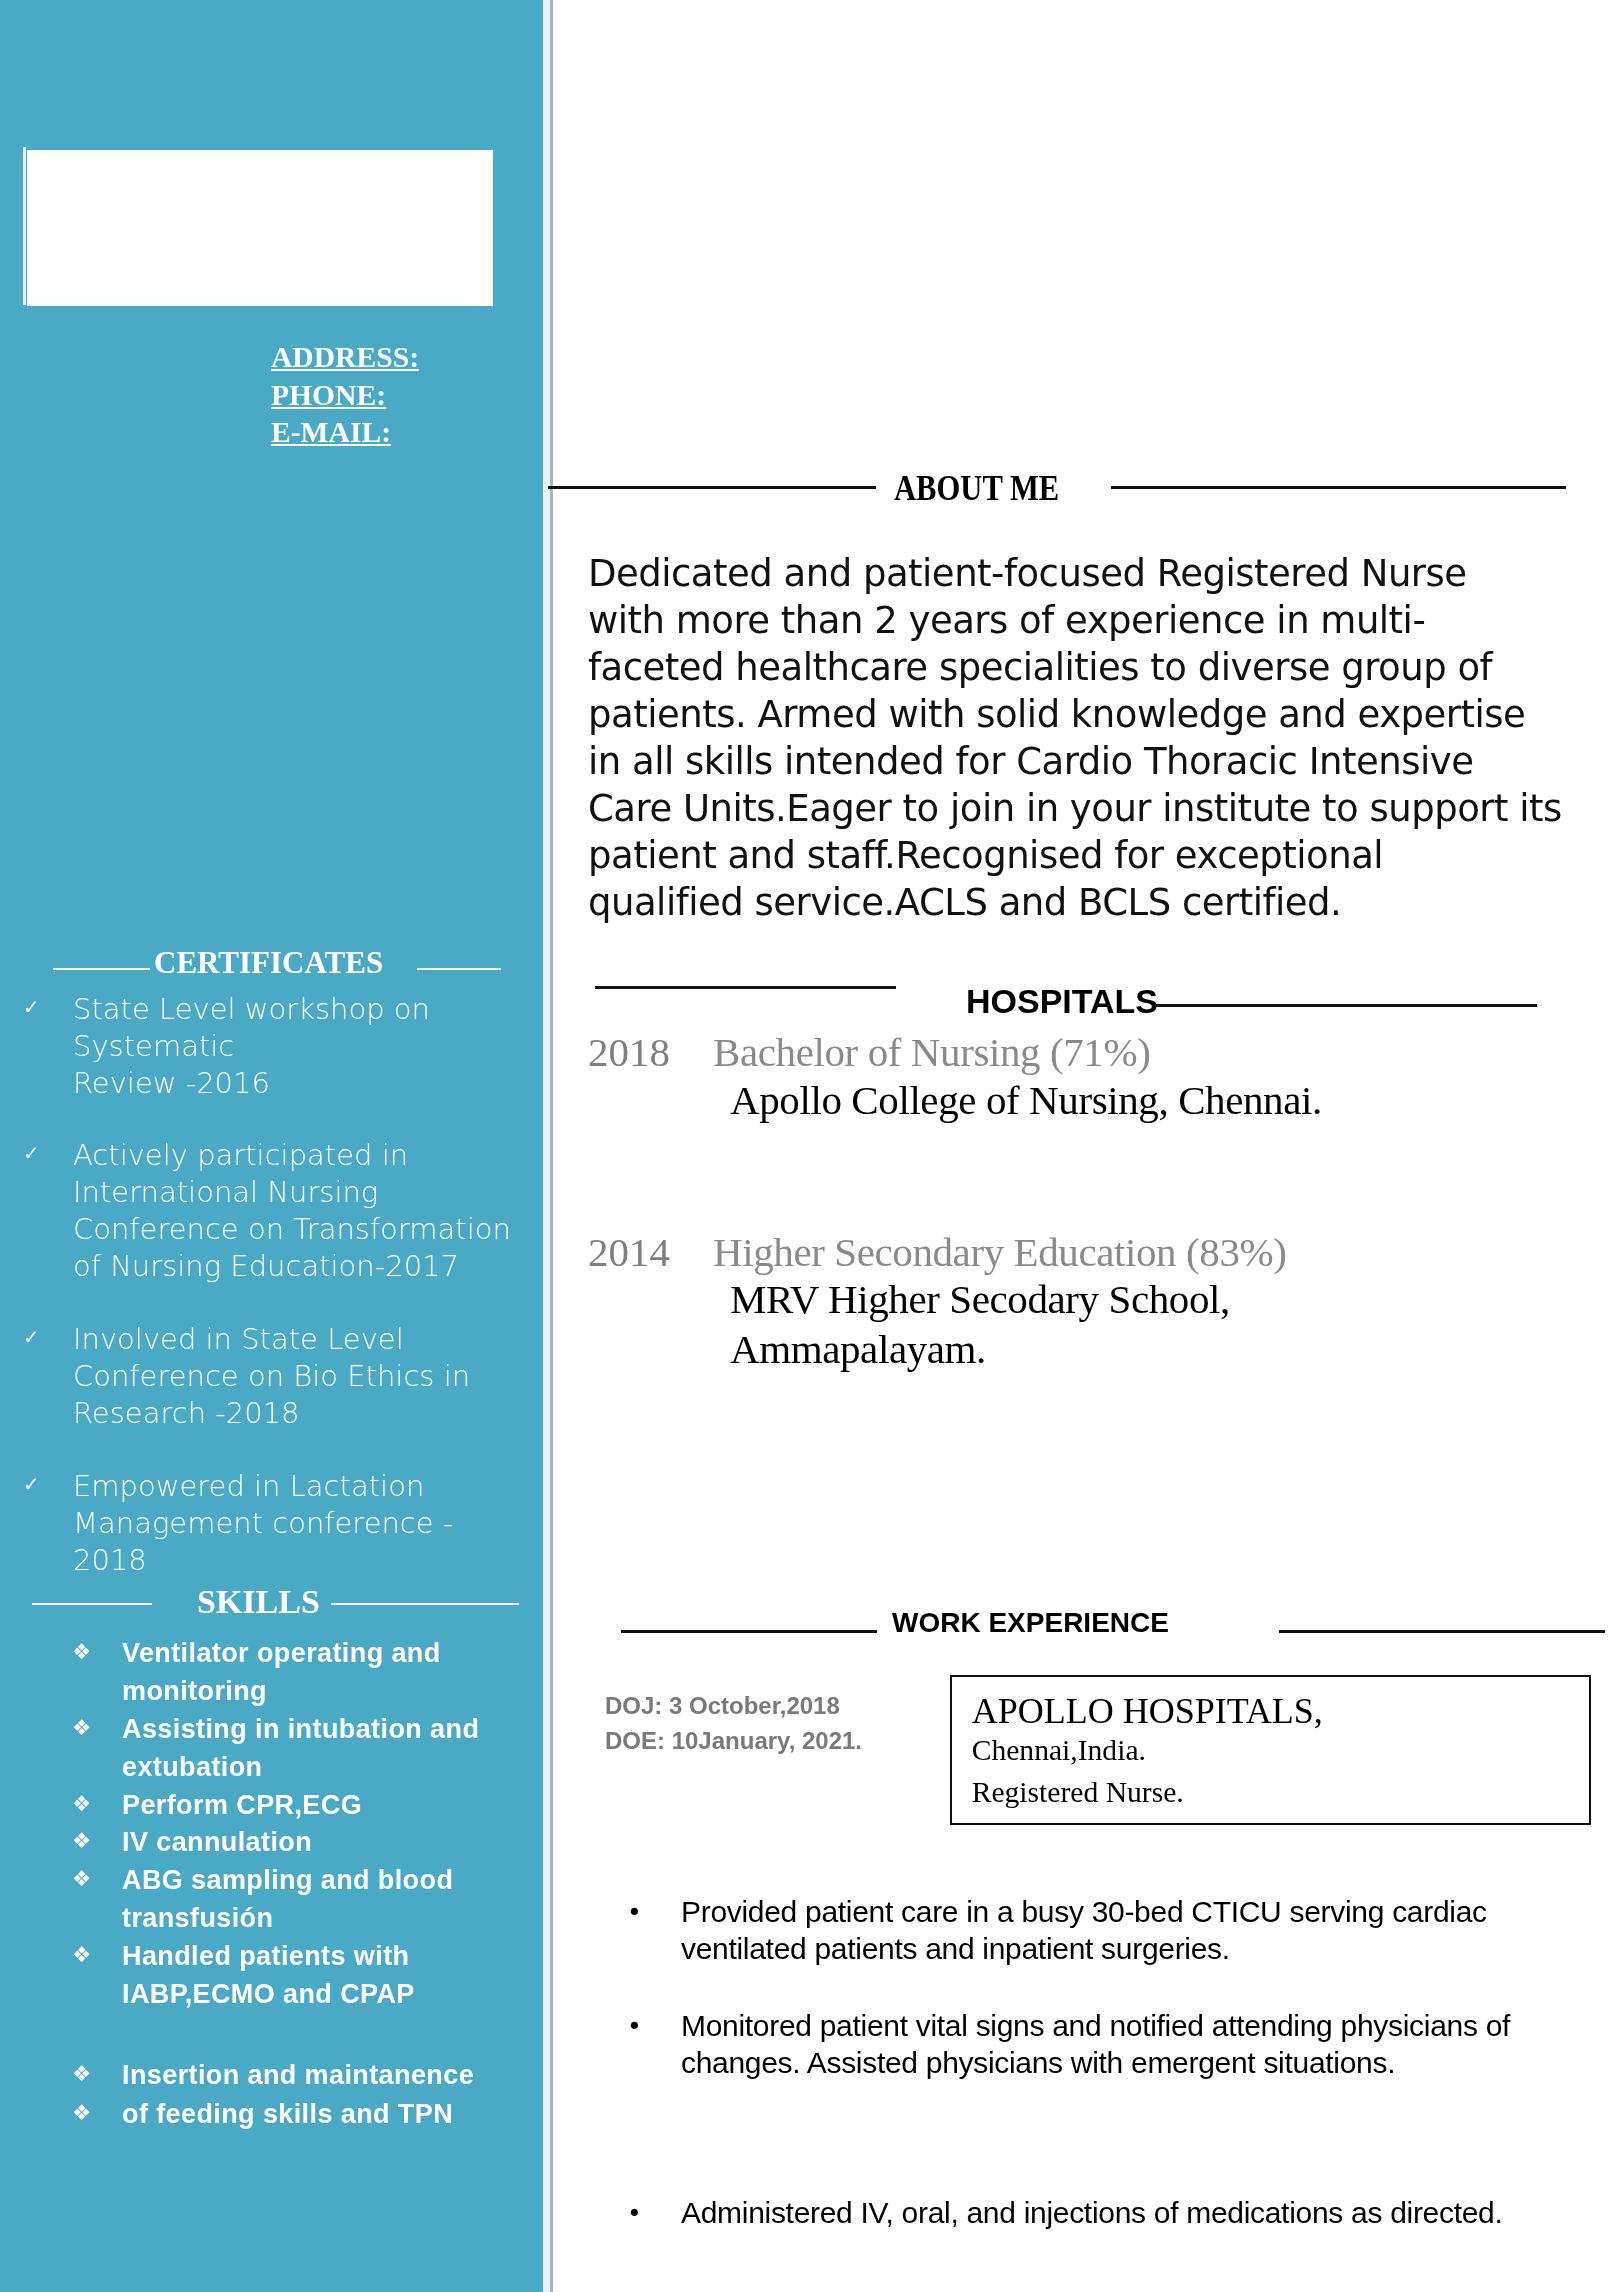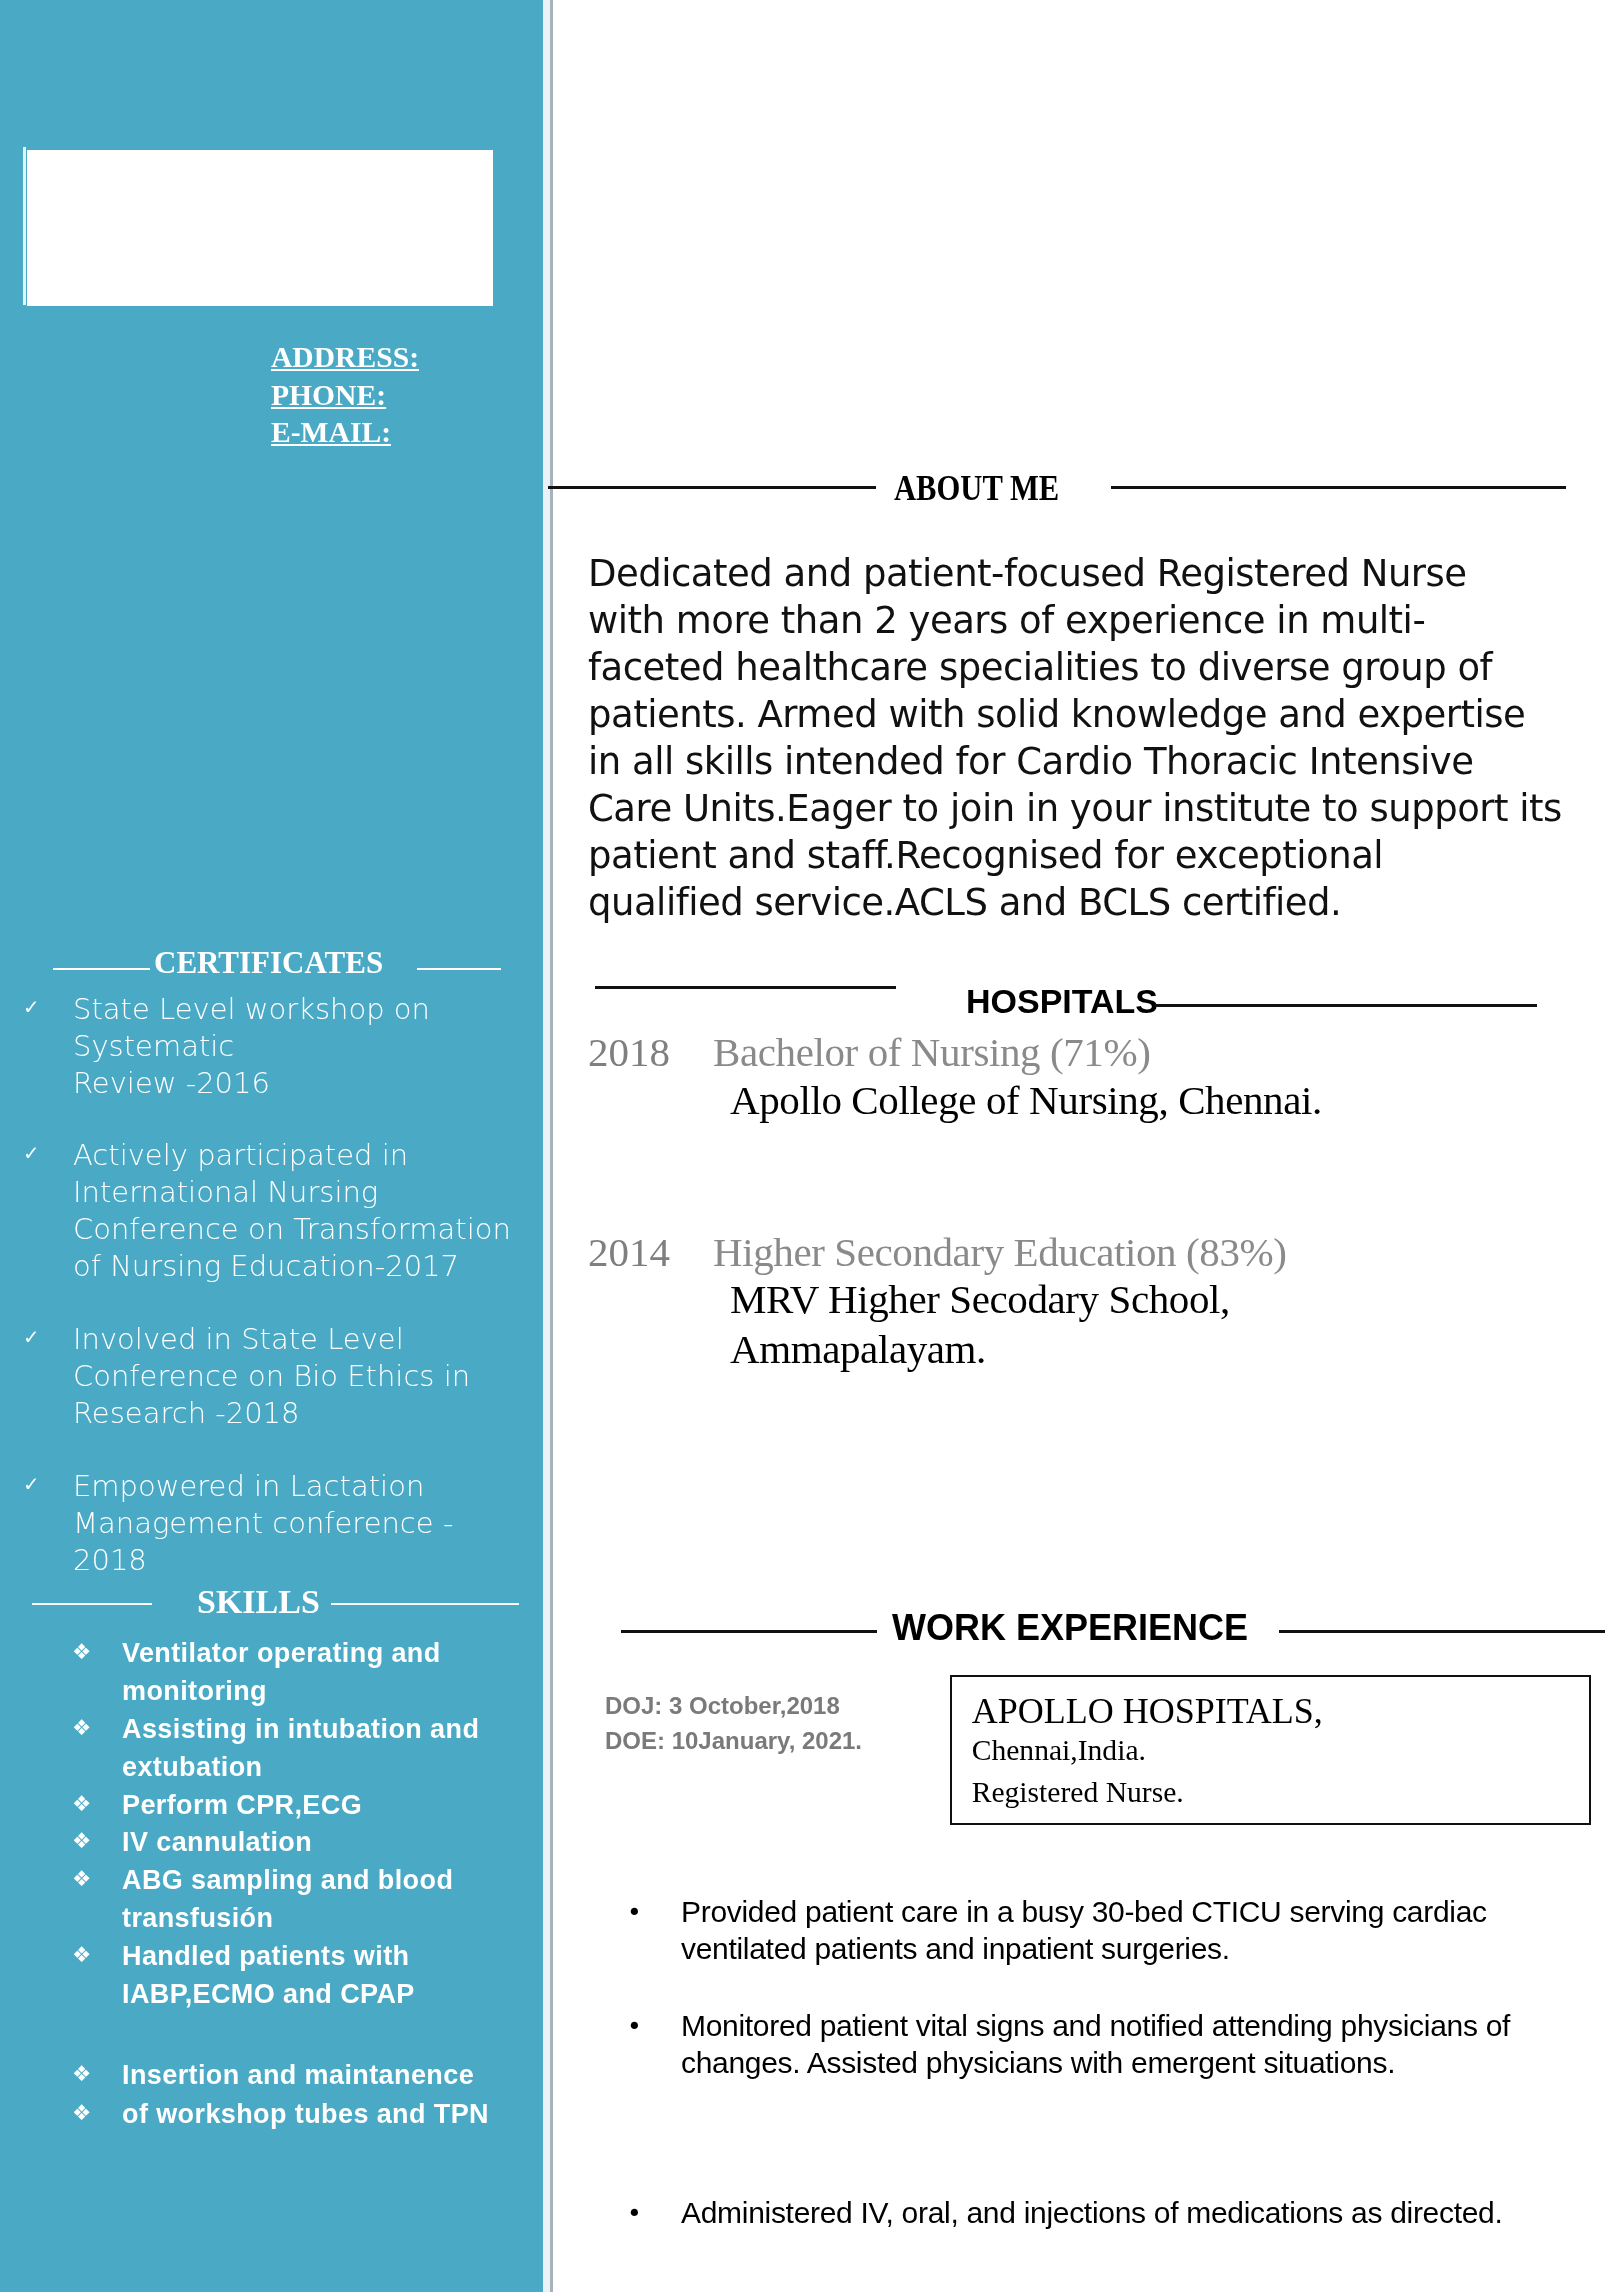--- a/index.html
+++ b/index.html
@@ -100,21 +100,21 @@
   <div class="skill-item" style="top:1937px;">
     <span class="skill-bullet" style="top:5.4px;">❖</span>
     <div class="skill-text">Handled patients with IABP,ECMO and CPAP</div>
   </div>
   <div class="skill-item" style="top:2056px;">
     <span class="skill-bullet" style="top:5.4px;">❖</span>
     <div class="skill-text" style="width:421px; white-space:nowrap;">Insertion and maintanence</div>
   </div>
   <div class="skill-item" style="top:2095px;">
     <span class="skill-bullet" style="top:5.4px;">❖</span>
-    <div class="skill-text" style="white-space:nowrap;">of workshop tubes and TPN</div>
+    <div class="skill-text" style="white-space:nowrap;">of feeding skills and TPN</div>
   </div>
 </div>
 <div class="sidebar-edge"></div>
 <div class="sidebar-edge-line"></div>
 
 <div class="hline" style="left:548px; top:486px; width:328px;"></div>
 <div class="main-heading about-heading" style="left:894px; top:467px;">ABOUT ME</div>
 <div class="hline" style="left:1111px; top:486px; width:455px;"></div>
 <div class="about-text">Dedicated and patient-focused Registered Nurse
 with more than 2 years of experience in multi-
@@ -135,21 +135,21 @@
   <div class="edu-school" style="top:1075px;">Apollo College of Nursing, Chennai.</div>
 </div>
 <div>
   <div class="edu-year" style="top:1228px;">2014</div>
   <div class="edu-degree" style="top:1228px;">Higher Secondary Education (83%)</div>
   <div class="edu-school" style="top:1274px;">MRV Higher Secodary School,
 Ammapalayam.</div>
 </div>
 
 <div class="hline" style="left:621px; top:1630px; width:256px;"></div>
-<div class="main-heading" style="left:892px; top:1607px; font-size:36px;">WORK EXPERIENCE</div>
+<div class="main-heading" style="left:892px; top:1607px; font-size:28px;">WORK EXPERIENCE</div>
 <div class="hline" style="left:1279px; top:1630px; width:326px;"></div>
 
 <div class="work-date" style="top:1692px;">DOJ: 3 October,2018</div>
 <div class="work-date" style="top:1727px;">DOE: 10January, 2021.</div>
 
 <div class="work-box">
   <div class="work-box-line" style="top:12.5px; font-size:36px;">APOLLO HOSPITALS,</div>
   <div class="work-box-line" style="top:57px; font-size:29.6px;">Chennai,India.</div>
   <div class="work-box-line" style="top:99px; font-size:29.6px;">Registered Nurse.</div>
 </div>

